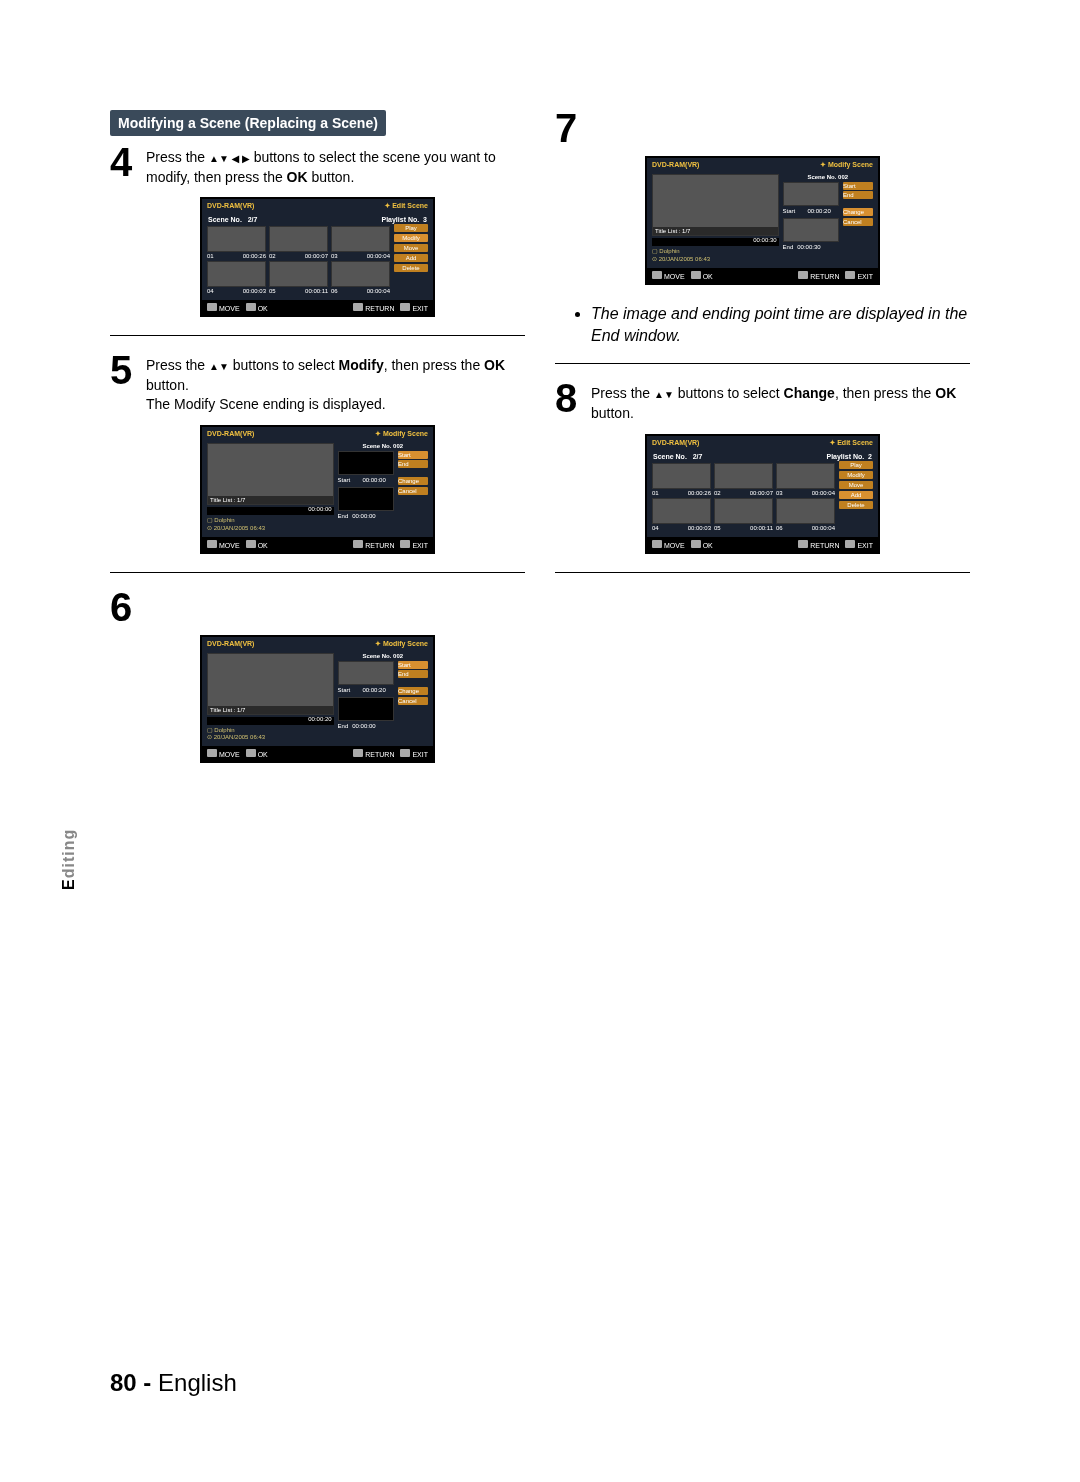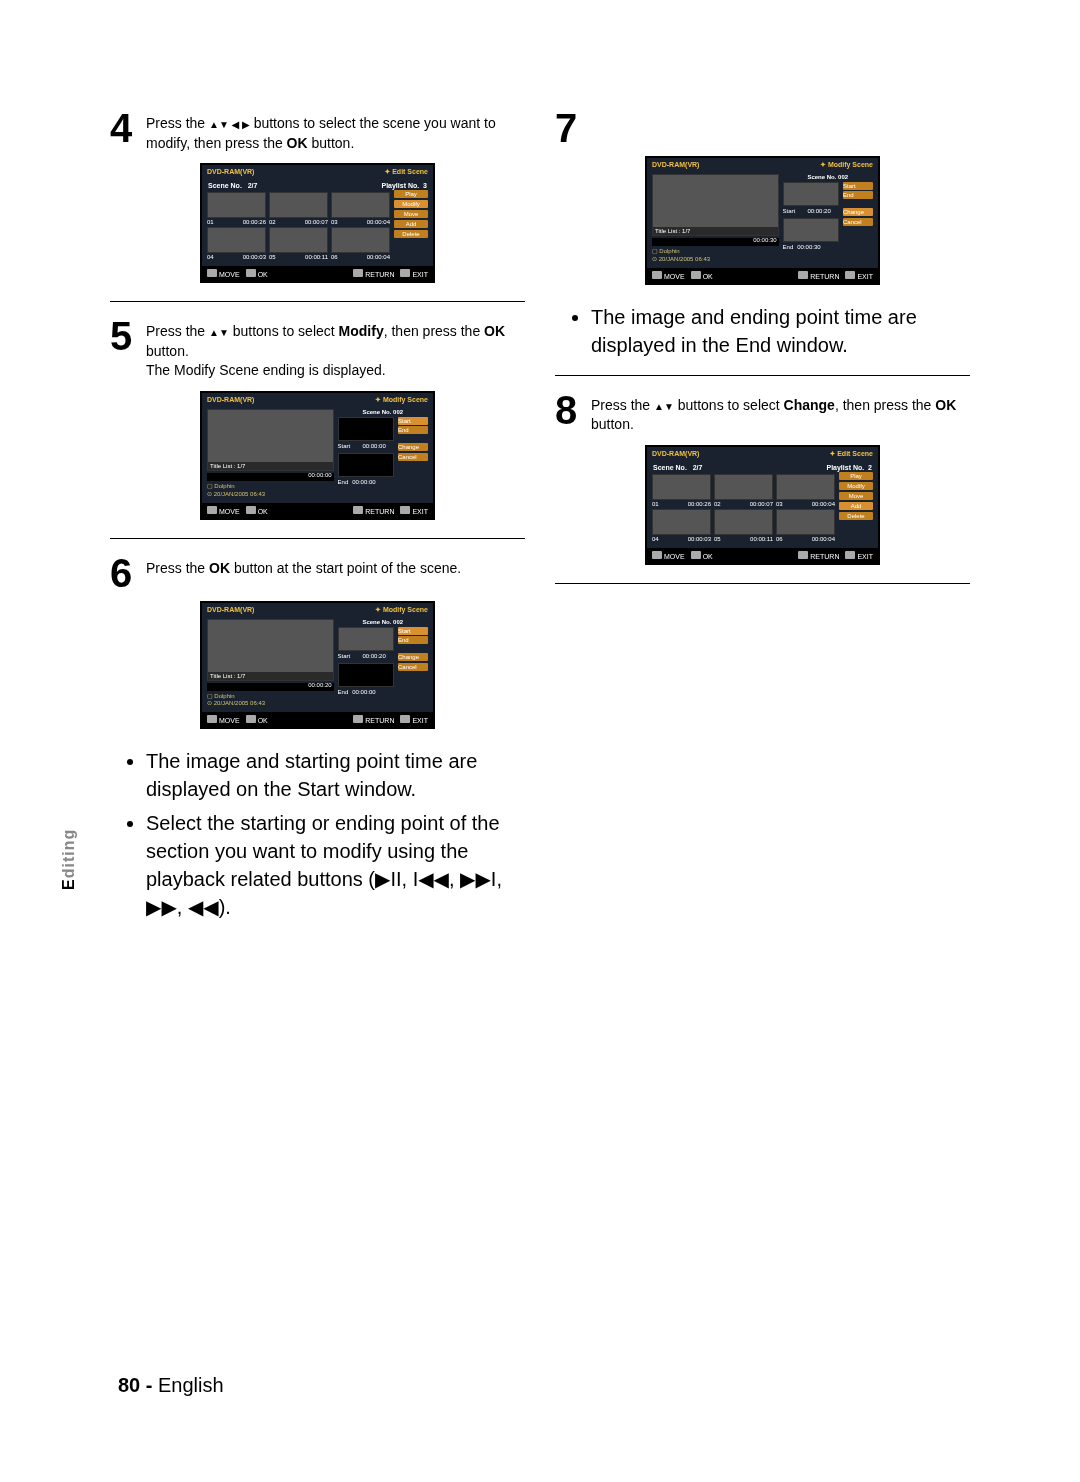--- a/index.html
+++ b/index.html
@@ -7,21 +7,21 @@
   .page { padding: 110px 110px 60px 110px; }
   .cols { display: flex; gap: 30px; }
   .col { flex: 1; min-width: 0; }
 
   .section-header { background: #3a4a5a; color: #fff; font-weight: bold; padding: 5px 8px; font-size: 14px; display: inline-block; border-radius: 2px; margin-bottom: 8px; }
   .sub-header { background: #e5e5e5; font-weight: bold; padding: 5px 8px; font-size: 13px; margin-bottom: 14px; }
 
   .step { display: flex; align-items: flex-start; gap: 10px; margin-bottom: 10px; }
   .step-num { font-size: 40px; font-weight: bold; font-family: Arial, sans-serif; line-height: 0.9; min-width: 26px; }
   .step-text { font-size: 14px; line-height: 1.4; padding-top: 4px; }
-  .bullets { list-style: disc; padding-left: 36px; font-size: 20px; line-height: 1.4; margin-top: 16px; margin-bottom: 8px; }
+  .bullets { list-style: disc; padding-left: 36px; font-size: 16px; line-height: 1.4; margin-top: 16px; margin-bottom: 8px; font-style: italic; }
   .bullets li { margin-bottom: 6px; }
 
   .arrow { display: inline-block; font-size: 10px; vertical-align: baseline; }
 
   
   .screen { width: 235px; margin: 10px auto 18px auto; border: 2px solid #000; background: #1a2230; color: #fff; font-size: 7px; }
   .scr-title { display:flex; justify-content:space-between; padding: 3px 5px; color: #f0c040; font-weight:bold; }
   .scr-title .right { font-weight:bold; }
   .scr-body { padding: 2px 5px 4px 5px; }
   .scene-row { display:flex; justify-content:space-between; align-items:center; font-weight:bold; padding: 1px 1px; }
@@ -45,30 +45,31 @@
   .sceneno { text-align:center; font-size:6px; margin-bottom:2px; font-weight:bold; }
   .start-end { display:flex; gap:4px; margin-bottom:2px; align-items:flex-start; }
   .mini-thumb { flex:1; height:24px; background:#000; border:1px solid #333; }
   .se-label { font-size:6px; width:30px; display:flex; flex-direction:column; gap:1px; }
 
   hr.sep { border:none; border-top:1px solid #000; margin: 16px 0; }
 
   .side-tab { position:absolute; left:60px; top:890px; transform: rotate(-90deg); transform-origin: left top; font-weight:bold; color:#888; font-size:16px; letter-spacing:1px; }
   .side-tab .hl { color:#000; }
 
-  .page-footer { position:absolute; bottom: 85px; left: 118px; font-size: 20px; }
+  .page-footer { position:absolute; bottom: 85px; left: 110px; font-size: 24px; }
   .page-footer .pn { font-weight:bold; }
 </style>
 </head>
 <body>
 
 <div class="page">
   <div class="cols">
 
     <div class="col">
+      <div class="section-header">Modifying a Scene (Replacing a Scene)</div>
 
       
       <div class="step">
         <div class="step-num">4</div>
         <div class="step-text">
           <span>Press the </span><span class="arrow">▲▼ ◀ ▶</span><span> buttons to select the scene you want to modify, then press the </span><b>OK</b><span> button.</span>
         </div>
       </div>
 
       
@@ -209,23 +210,20 @@
             <span style="margin-left:auto"><span class="icon-box"></span><span>RETURN</span></span>
             <span><span class="icon-box"></span><span>EXIT</span></span>
           </div>
       </div>
 
       <hr class="sep">
 
       
       <div class="step">
         <div class="step-num">6</div>
-        <div class="step-text">
-          <span>Press the </span><b>OK</b><span> button at the start point of the scene.</span>
-        </div>
       </div>
 
       
       <div class="screen">
         <div class="scr-title">
             <span>DVD-RAM(VR)</span>
             <span class="right">✦ <span>Modify Scene</span></span>
           </div>
         <div class="scr-body">
           <div class="modify-body">
@@ -266,24 +264,20 @@
           </div>
         </div>
         <div class="scr-bottom">
             <span><span class="icon-box"></span><span>MOVE</span></span>
             <span><span class="icon-box"></span><span>OK</span></span>
             <span style="margin-left:auto"><span class="icon-box"></span><span>RETURN</span></span>
             <span><span class="icon-box"></span><span>EXIT</span></span>
           </div>
       </div>
 
-      <ul class="bullets">
-        <li>The image and starting point time are displayed on the Start window.</li>
-        <li>Select the starting or ending point of the section you want to modify using the playback related buttons (▶II, I◀◀, ▶▶I, ▶▶, ◀◀).</li>
-      </ul>
 
     </div>
 
     <div class="col">
 
       <div class="step">
         <div class="step-num">7</div>
       </div>
 
       <div class="screen">

